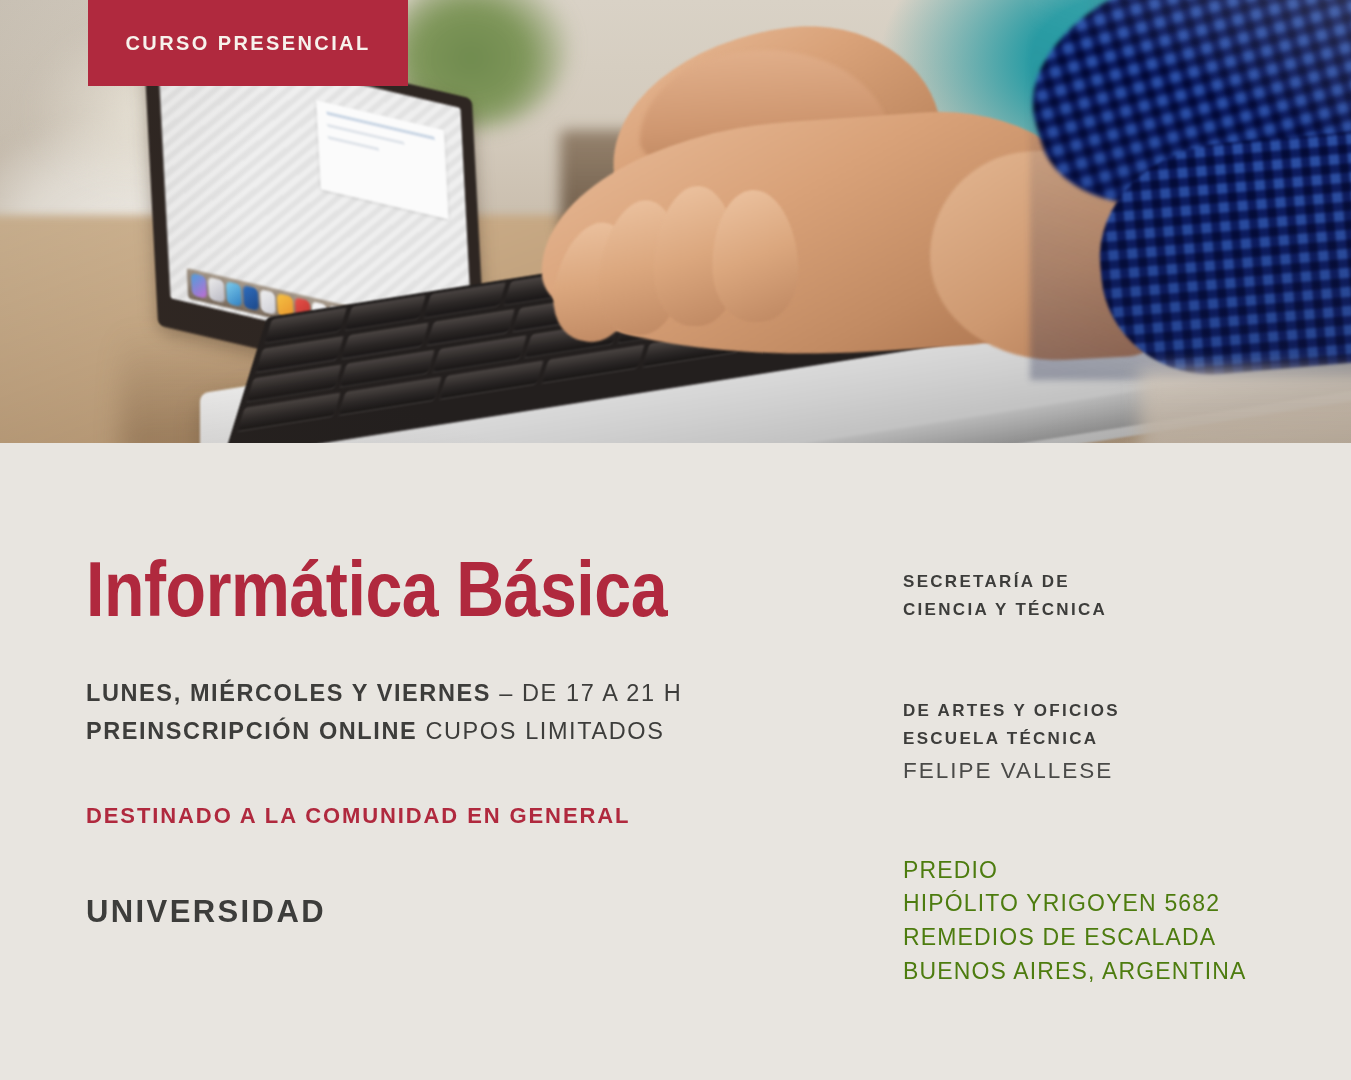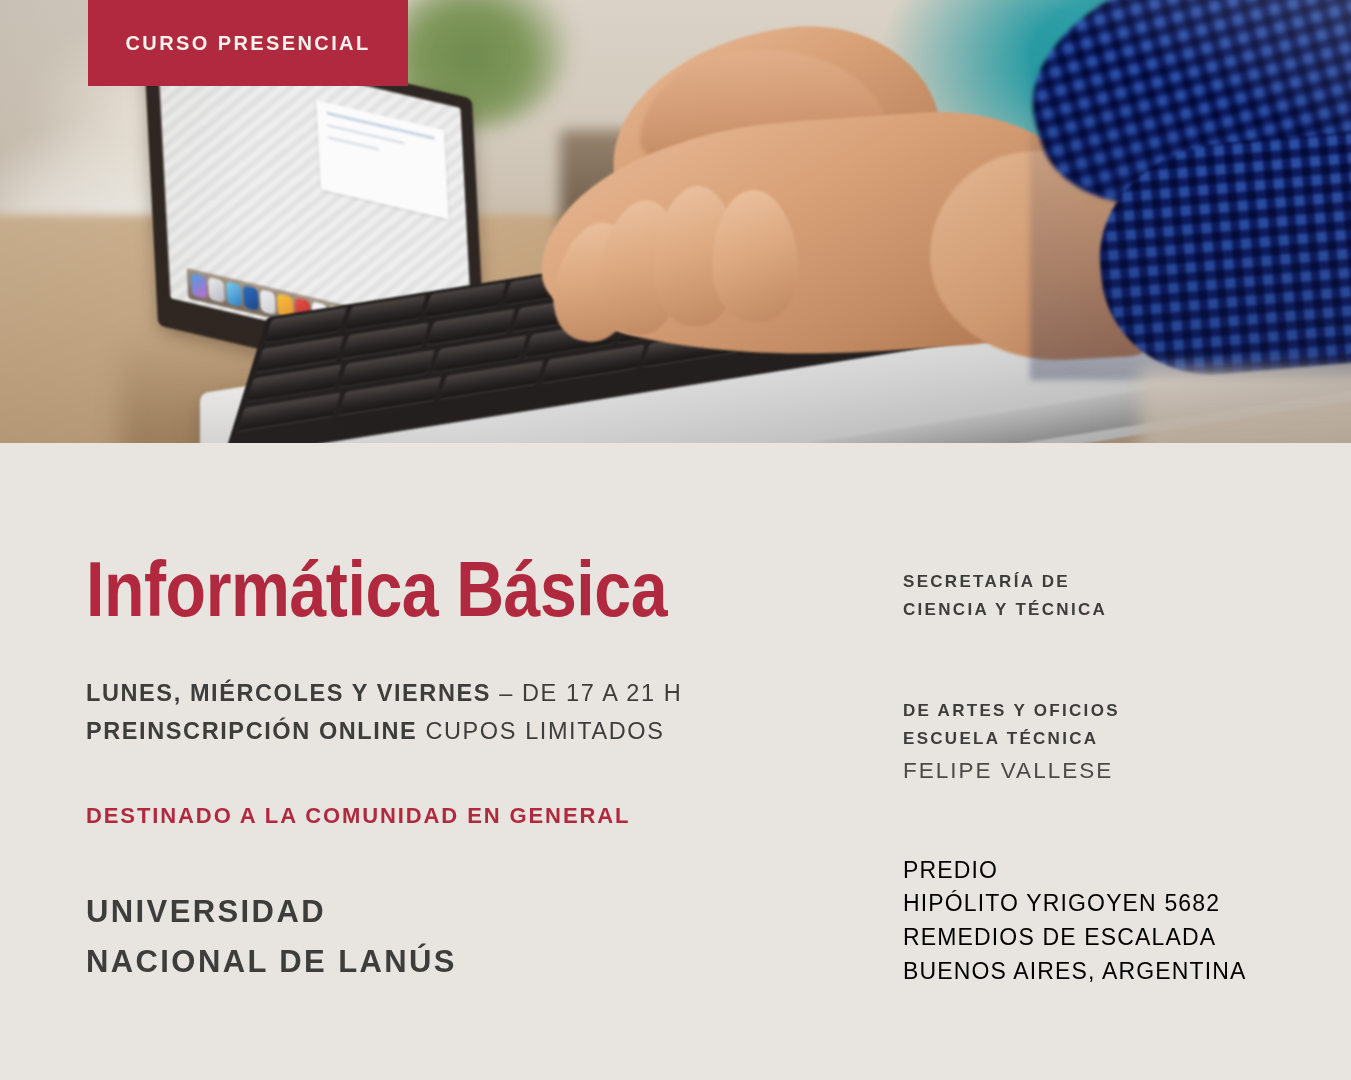--- a/index.html
+++ b/index.html
@@ -396,21 +396,21 @@
   .r-sub {
     font-size: 22.5px;
     font-weight: normal;
     color: #4a4a48;
     letter-spacing: 2.0px;
     line-height: 1.56;
   }
   .r-addr {
     font-size: 23px;
     font-weight: normal;
-    color: #000000;
+    color: #4d7c0f;
     letter-spacing: 1.15px;
     line-height: 1.46;
   }
 </style>
 </head>
 <body>
 
 <div class="poster">
 
   <div class="photo">
@@ -549,21 +549,20 @@
 
 
       <div class="info-line">
         <span class="bold">PREINSCRIPCIÓN ONLINE</span><span class="reg"> CUPOS LIMITADOS</span>
       </div>
 
       <div class="highlight">DESTINADO A LA COMUNIDAD EN GENERAL</div>
 
       <div class="org">
         <div>UNIVERSIDAD</div>
-        <div>NACIONAL DE LANÚS</div>
       </div>
     </div>
 
     <div class="col-right">
 
       <div class="rblock">
         <div class="r-head">SECRETARÍA DE</div>
         <div class="r-head">CIENCIA Y TÉCNICA</div>
       </div>
 

